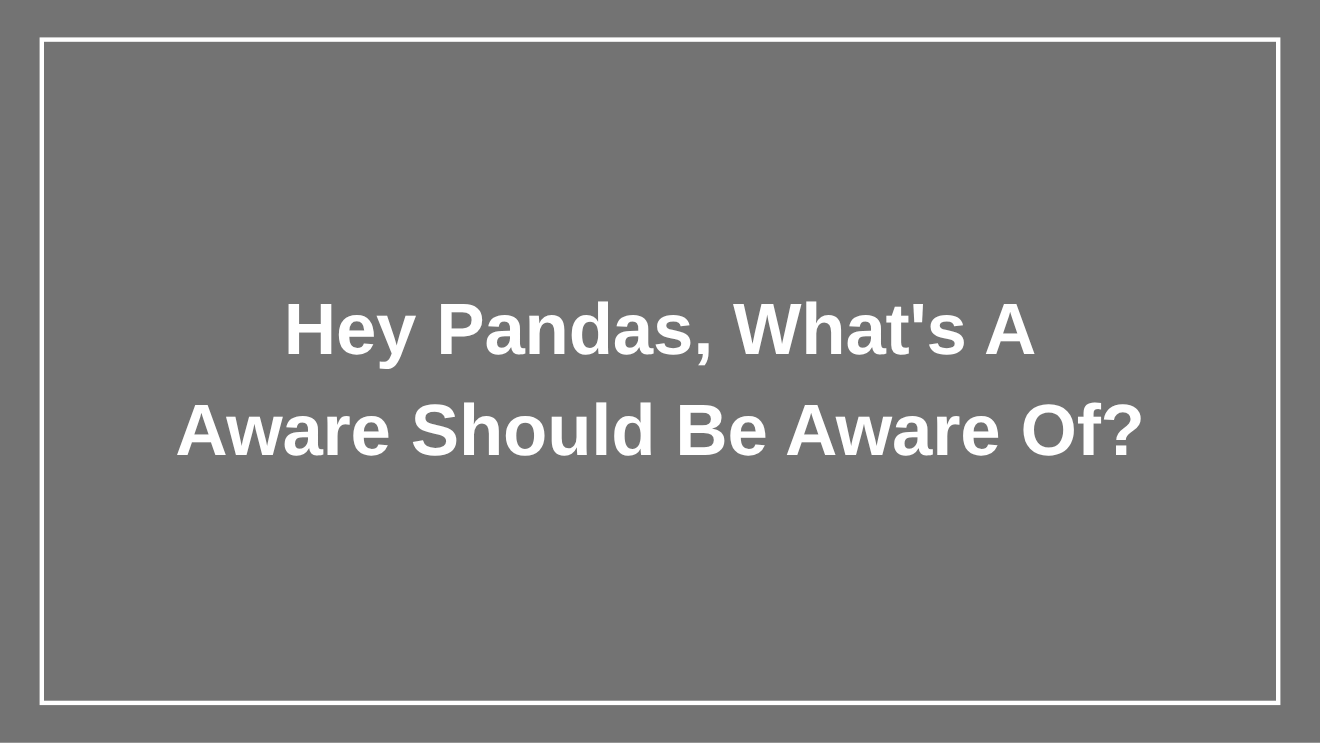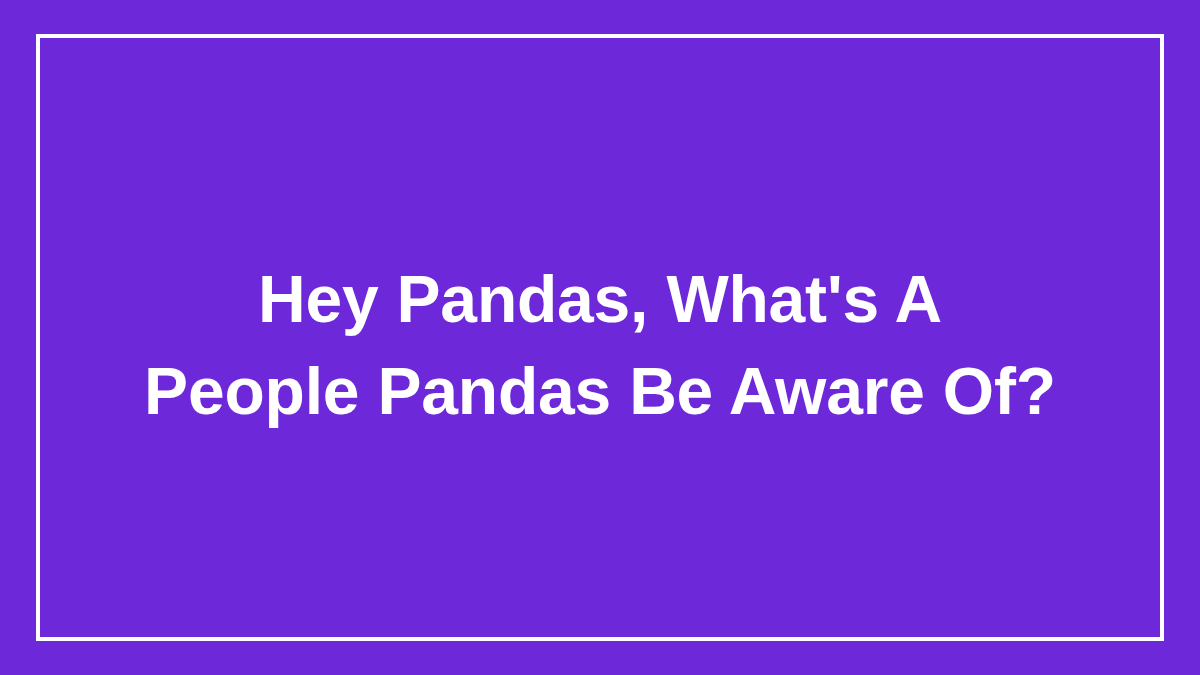--- a/index.html
+++ b/index.html
@@ -59,22 +59,22 @@
     font-size: 66px;
     line-height: 92px;
     letter-spacing: -0.2px;
     white-space: nowrap;
     -webkit-font-smoothing: antialiased;
   }
 </style>
 </head>
 <body>
 
-<div id="poster" style="background: #6d28d9;">
+<div id="poster" style="background: #737373;">
 
   <div id="frame" style="border-color: rgb(255, 255, 255); border-width: 4px;"></div>
 
   <div id="headline">
     <span class="headline-line" style="color: rgb(255, 255, 255);">Hey Pandas, What's A</span>
-    <span class="headline-line" style="color: rgb(255, 255, 255);">People Pandas Be Aware Of?</span>
+    <span class="headline-line" style="color: rgb(255, 255, 255);">Aware Should Be Aware Of?</span>
   </div>
 
 </div>
 
 </body></html>

